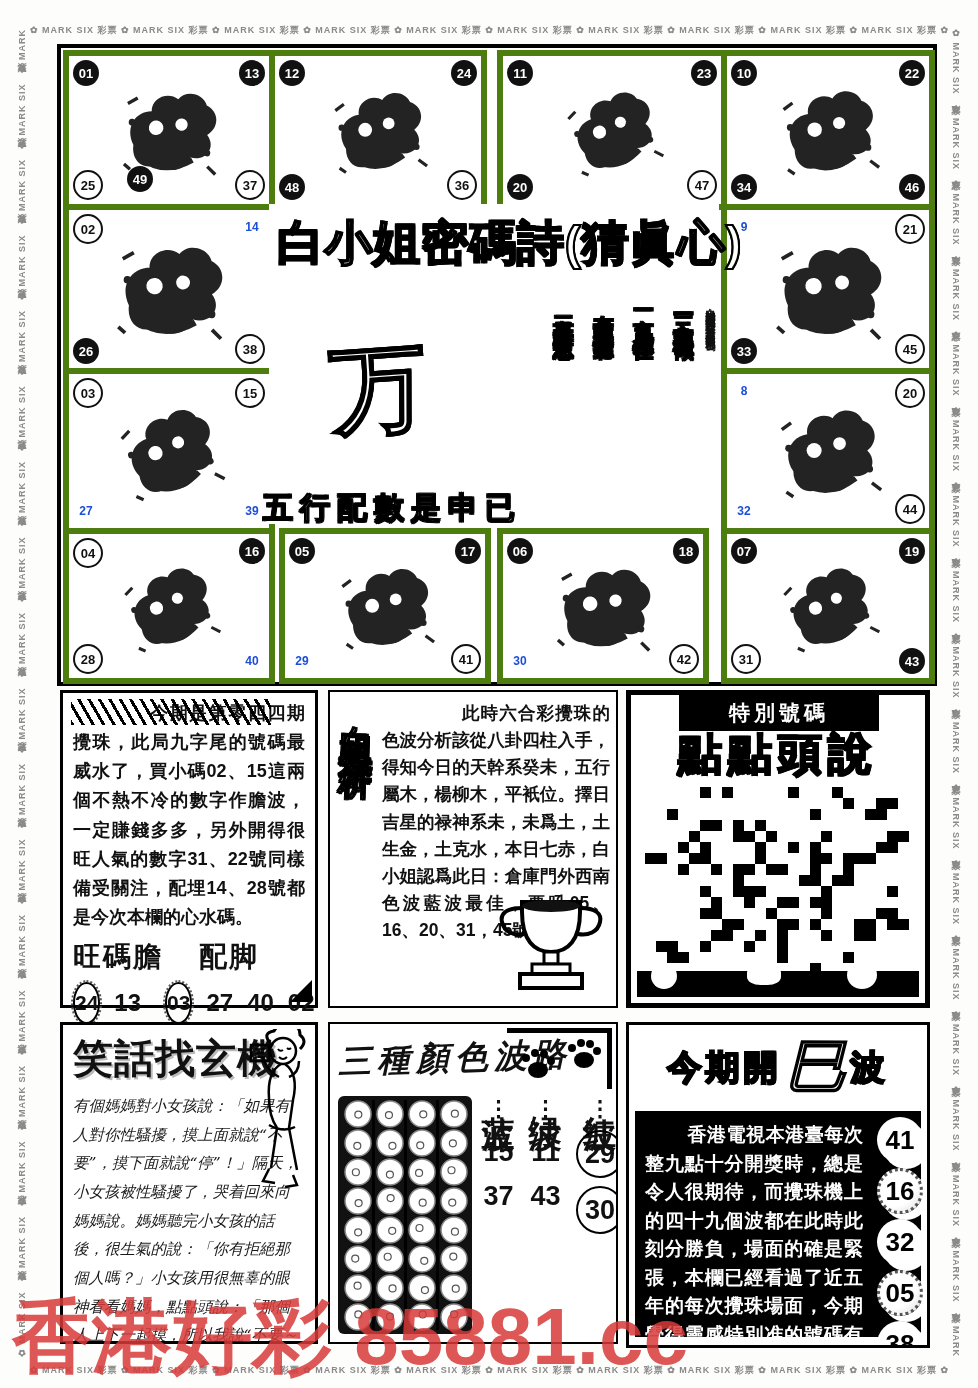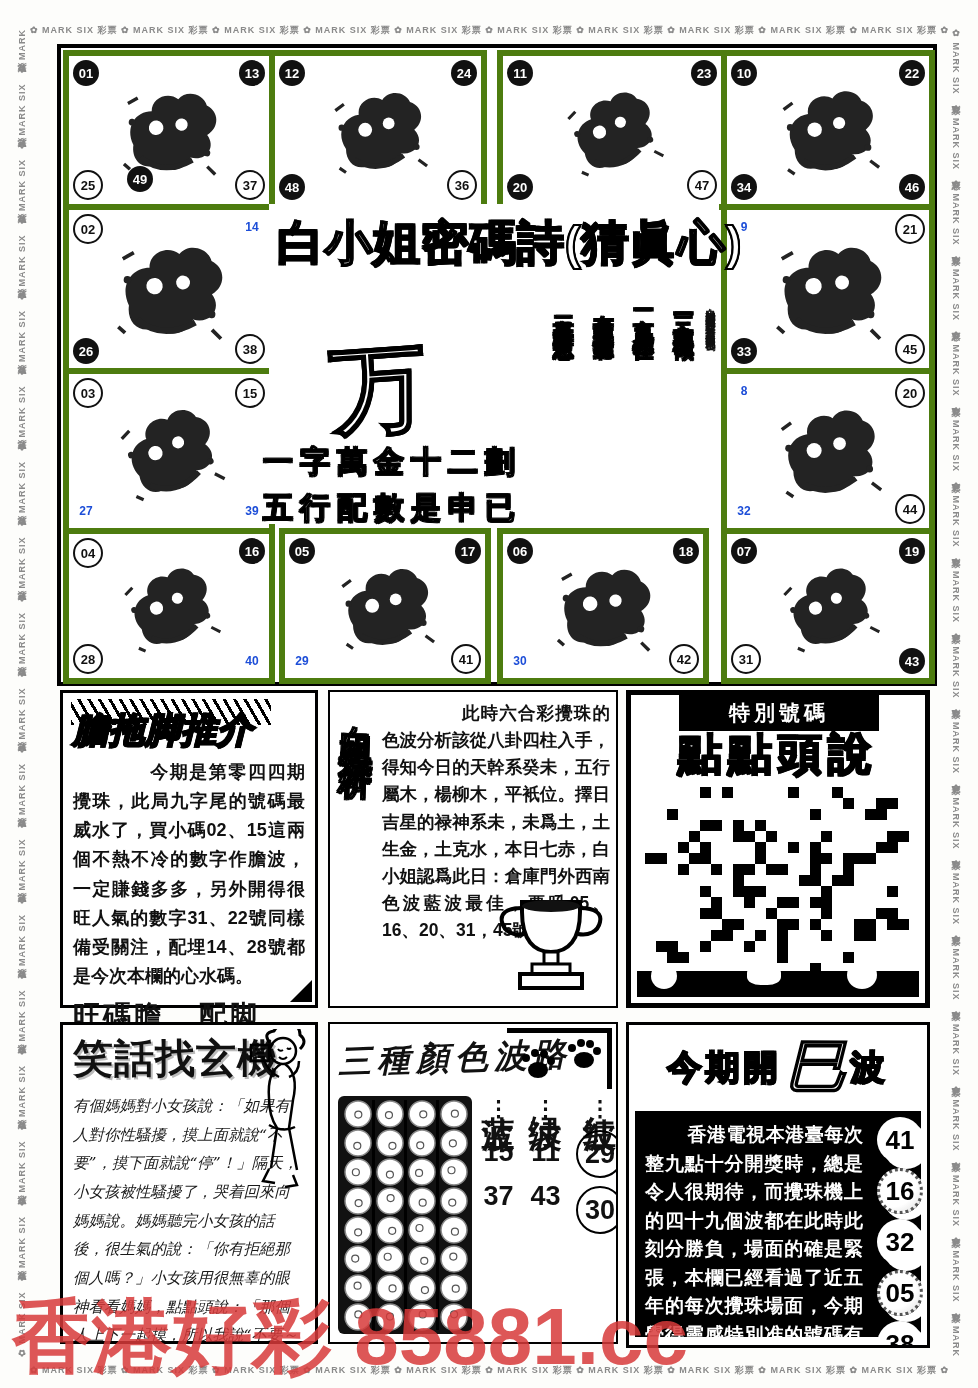--- a/index.html
+++ b/index.html
@@ -263,28 +263,26 @@
   <div id="title-area" class="abs">
     <div id="headline" class="hollow">白小姐密碼詩(猜眞心)</div>
     <div id="wan" class="hollow">万</div>
     <div id="poem">
       <div class="intro">白小姐特別奉獻神童數碼詩,只要猜透詩意,便從圖中找到密碼。</div>
       <div class="pline hollow-thin">三一之數加以傾</div>
       <div class="pline hollow-thin">一言九鼎入作怪</div>
       <div class="pline hollow-thin">有言在先不要聽</div>
       <div class="pline hollow-thin">三言二語有意思</div>
     </div>
-    <div id="tline1" class="tline hollow-thin">一字萬金十二劃</div>
     <div id="tline2" class="tline hollow-thin">五行配數是申已</div>
   </div>
 </div>
 
 <div id="boxA1" class="box">
   <div id="a1-hatch"></div>
-  <div id="a1-title" class="hollow">膽拖脚推介</div>
   <div id="a1-body"><span class="ind"></span><span>今期是第零四四期攪珠，此局九字尾的號碼最威水了，買小碼02、15這兩個不熱不冷的數字作膽波，一定賺錢多多，另外開得很旺人氣的數字31、22號同樣備受關注，配埋14、28號都是今次本欄的心水碼。</span></div>
   <div class="lblrow">
     <span>旺碼膽</span>
     <span>配脚</span>
   </div>
   <div class="numrow">
     <span class="fcirc">24</span>
     <span>13</span>
     <span class="fcirc" style="margin-left:10px">03</span>
     <span>27</span>

